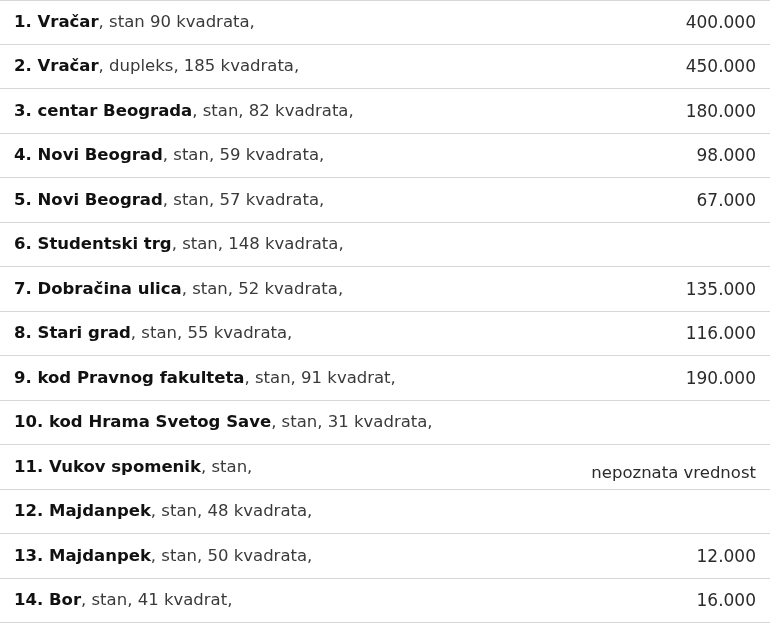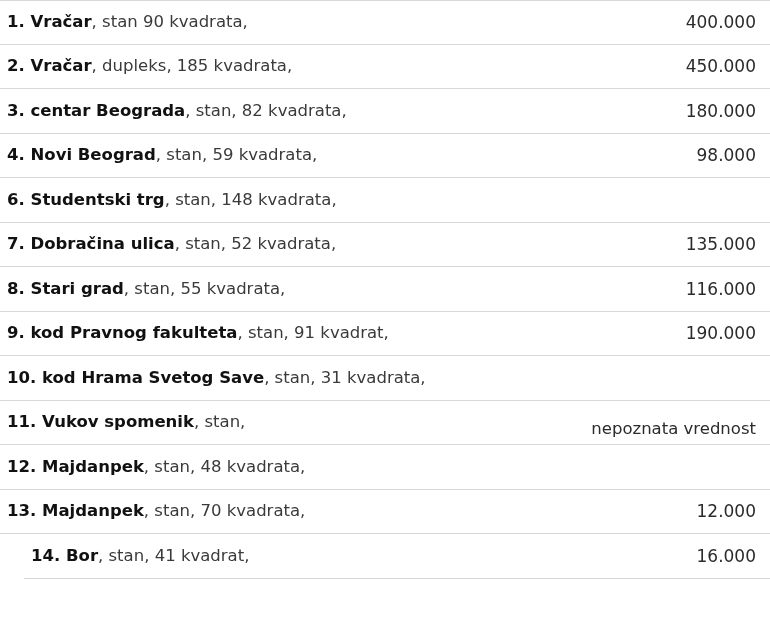--- a/index.html
+++ b/index.html
@@ -19,28 +19,27 @@
     display: flex;
     flex-direction: column;
   }
   .row {
     display: flex;
     align-items: center;
     justify-content: flex-end;
     height: 44.5px;
     border-bottom: 1px solid #d7d7d7;
     box-sizing: border-box;
-    padding: 0 14px 0 7px;
+    padding: 0 14px 0 14px;
   }
   .row:first-child {
     border-top: 1px solid #d7d7d7;
   }
   .row:last-child {
     border-bottom: 1px solid #d7d7d7;
-    margin-left: 24px;
   }
   .desc {
     font-size: 16.5px;
     line-height: 1.1;
     white-space: nowrap;
     overflow: hidden;
     text-overflow: ellipsis;
     color: #2b2b2b;
     flex: 1 1 auto;
     padding-right: 12px;
@@ -80,20 +79,24 @@
     </div>
     <div class="row">
       <div class="desc"><span class="label">3. centar Beograda</span><span class="rest">, stan, 82 kvadrata,</span></div>
       <div class="value">180.000</div>
     </div>
     <div class="row">
       <div class="desc"><span class="label">4. Novi Beograd</span><span class="rest">, stan, 59 kvadrata,</span></div>
       <div class="value">98.000</div>
     </div>
     <div class="row">
+      <div class="desc"><span class="label">5. Novi Beograd</span><span class="rest">, stan, 57 kvadrata,</span></div>
+      <div class="value">67.000</div>
+    </div>
+    <div class="row">
       <div class="desc"><span class="label">6. Studentski trg</span><span class="rest">, stan, 148 kvadrata,</span></div>
     </div>
     <div class="row">
       <div class="desc"><span class="label">7. Dobračina ulica</span><span class="rest">, stan, 52 kvadrata,</span></div>
       <div class="value">135.000</div>
     </div>
     <div class="row">
       <div class="desc"><span class="label">8. Stari grad</span><span class="rest">, stan, 55 kvadrata,</span></div>
       <div class="value">116.000</div>
     </div>
@@ -105,20 +108,20 @@
       <div class="desc"><span class="label">10. kod Hrama Svetog Save</span><span class="rest">, stan, 31 kvadrata,</span></div>
     </div>
     <div class="row">
       <div class="desc"><span class="label">11. Vukov spomenik</span><span class="rest">, stan,</span></div>
       <div class="value unknown">nepoznata vrednost</div>
     </div>
     <div class="row">
       <div class="desc"><span class="label">12. Majdanpek</span><span class="rest">, stan, 48 kvadrata,</span></div>
     </div>
     <div class="row">
-      <div class="desc"><span class="label">13. Majdanpek</span><span class="rest">, stan, 70 kvadrata,</span></div>
+      <div class="desc"><span class="label">13. Majdanpek</span><span class="rest">, stan, 50 kvadrata,</span></div>
       <div class="value">12.000</div>
     </div>
     <div class="row">
       <div class="desc"><span class="label">14. Bor</span><span class="rest">, stan, 41 kvadrat,</span></div>
       <div class="value">16.000</div>
     </div>
   </div>
 
 </body></html>

